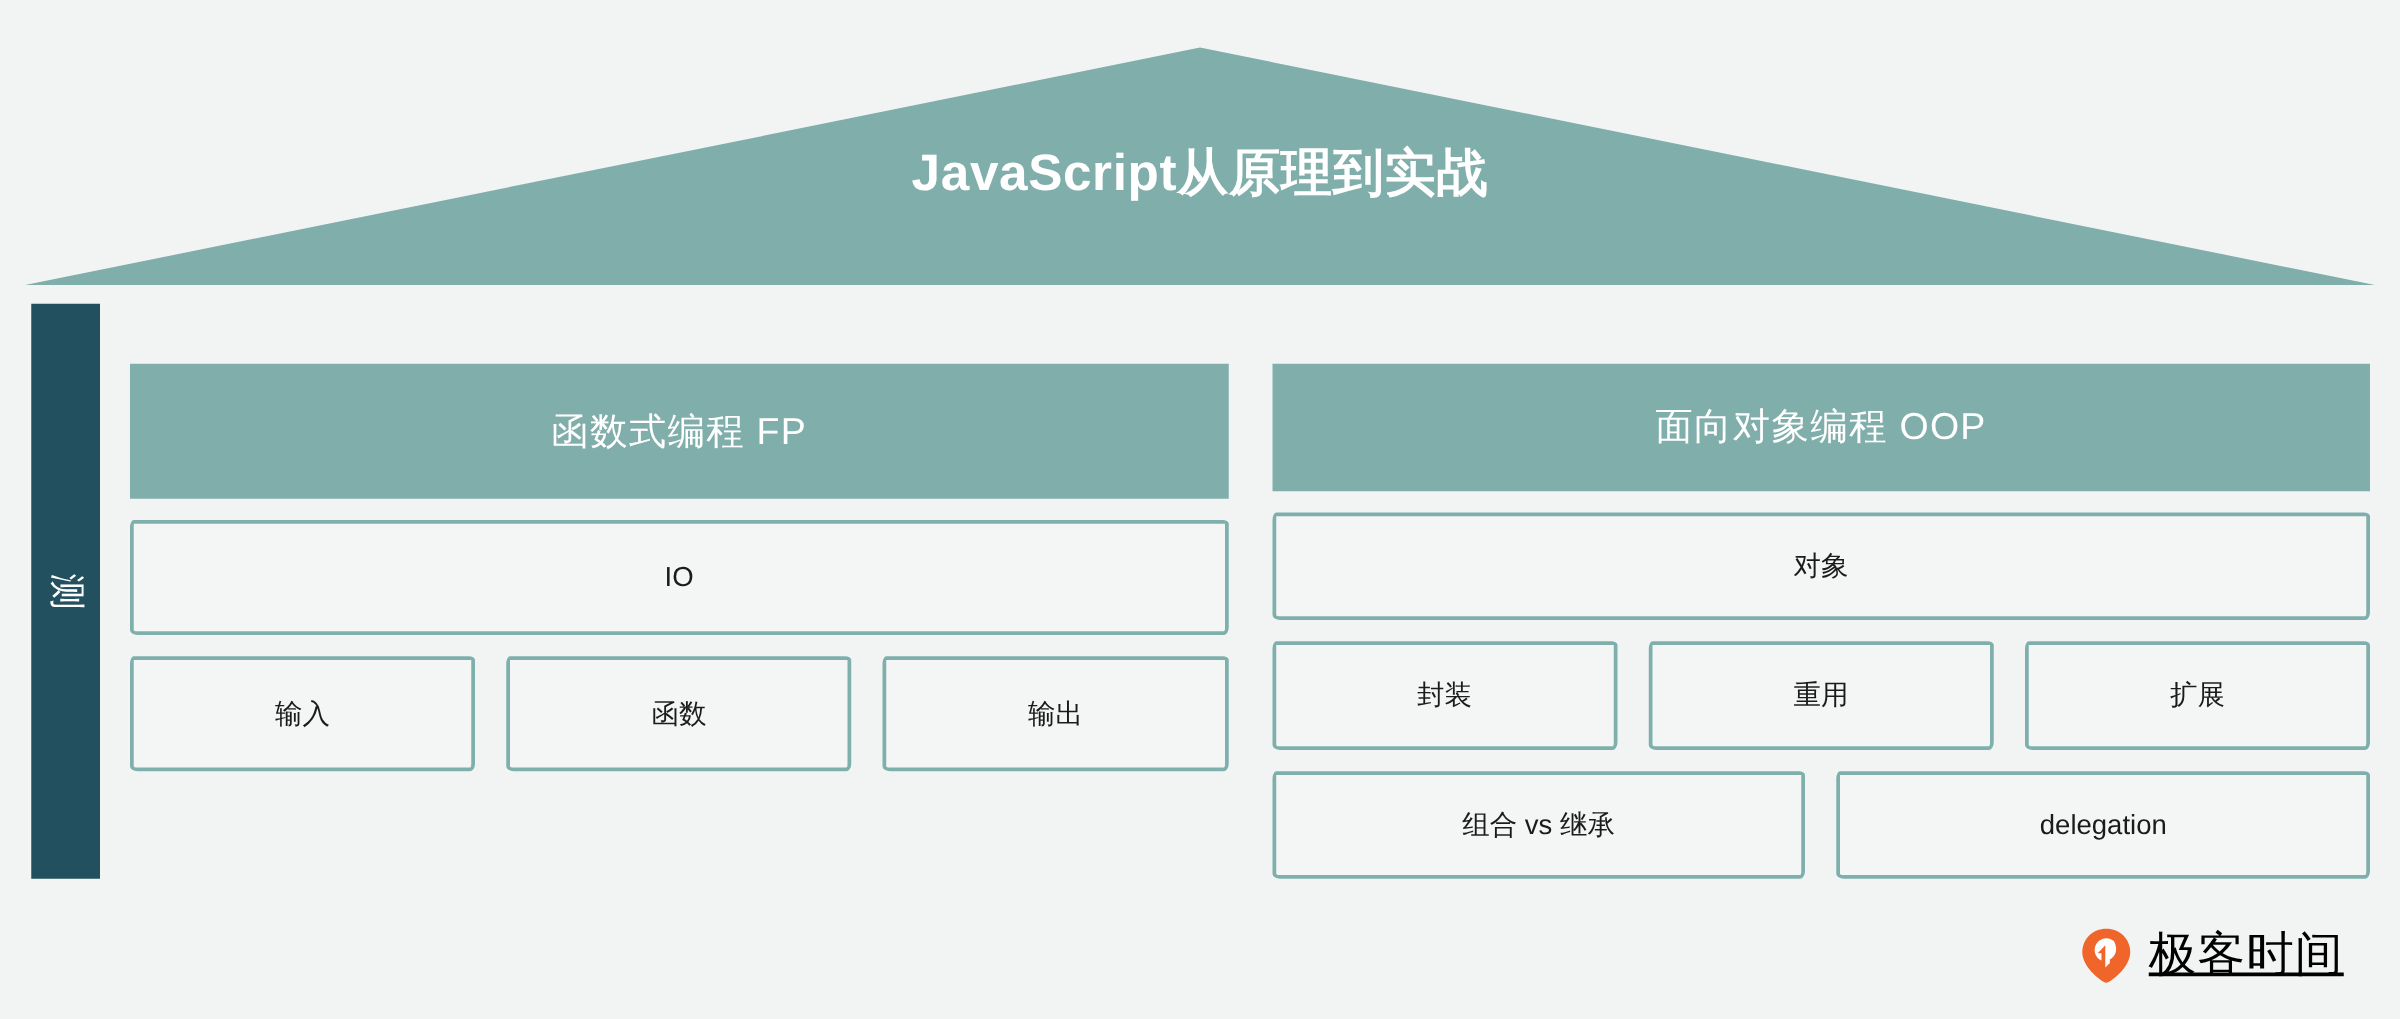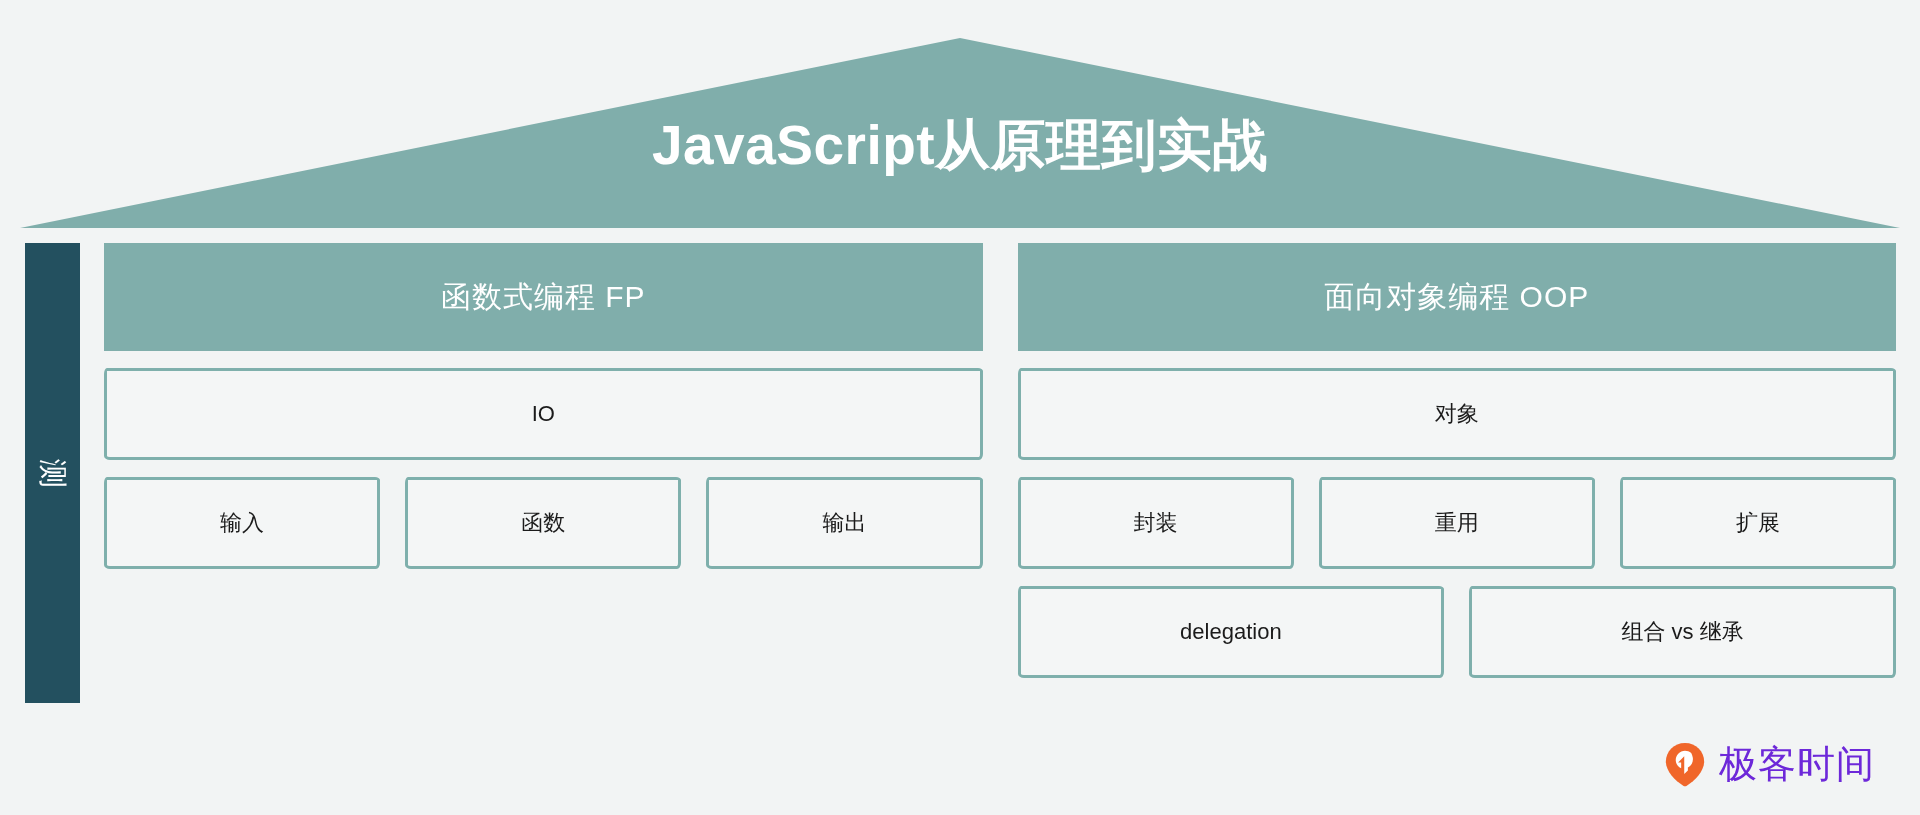--- a/index.html
+++ b/index.html
@@ -25,21 +25,21 @@
     height: 232px;
   }
   .roof-svg { display: block; }
   .roof-title {
     position: absolute;
     left: 0;
     top: 118px;
     width: 1920px;
     text-align: center;
     color: #ffffff;
-    font-size: 55px;
+    font-size: 41px;
     font-weight: bold;
     letter-spacing: 0.5px;
     line-height: 1;
     white-space: nowrap;
   }
 
   
   .house {
     position: absolute;
     left: 0;
@@ -72,20 +72,21 @@
     display: flex;
     gap: 35px;
     padding: 0 24px 0 24px;
   }
 
   .column {
     flex: 1 1 0;
     display: flex;
     flex-direction: column;
     gap: 17px;
+    margin-top: 48px;
   }
 
   .col-header {
     height: 108px;
     background: #80aeab;
     color: #ffffff;
     display: flex;
     align-items: center;
     justify-content: center;
     font-size: 30px;
@@ -139,24 +140,25 @@
     align-items: center;
     gap: 11px;
   }
   .logo-mark {
     width: 46px;
     height: 46px;
     flex: 0 0 auto;
   }
   .logo-text {
     font-size: 38px;
-    color: #6d28d9;
+    color: #000000;
     letter-spacing: 1px;
     line-height: 1;
     white-space: nowrap;
+    text-decoration: underline;
   }
 </style>
 </head>
 <body>
 
 <div class="roof-wrap">
   <svg class="roof-svg" width="1920" height="232" viewBox="0 0 1920 232" aria-hidden="true">
     <polygon points="960,38 1900,228 20,228" fill="#80aeab"></polygon>
   </svg>
   <div class="roof-title">JavaScript从原理到实战</div>
@@ -188,22 +190,22 @@
 
       <div class="sketch-box row-wide">对象</div>
 
       <div class="row-cells">
         <div class="sketch-box">封装</div>
         <div class="sketch-box">重用</div>
         <div class="sketch-box">扩展</div>
       </div>
 
       <div class="row-cells">
+        <div class="sketch-box">组合 vs 继承</div>
         <div class="sketch-box">delegation</div>
-        <div class="sketch-box">组合 vs 继承</div>
       </div>
     </div>
 
   </div>
 </div>
 
 <div class="logo">
   <svg class="logo-mark" viewBox="0 0 48 48" aria-hidden="true">
     <path d="M24 2 C12.5 2 4 10.6 4 21.6 C4 31.2 13.6 41.4 22.1 46.6 C23.3 47.3 24.7 47.3 25.9 46.6 C34.4 41.4 44 31.2 44 21.6 C44 10.6 35.5 2 24 2 Z" fill="#f0662a"></path>
     <path d="M30.5 12.5 C27.7 10.1 23.6 9.4 20.2 10.9 C16.3 12.6 14 16.6 14.4 20.8 C14.7 24.2 16.9 27.2 20 28.5 L20 22.5 L16.8 22.5 L23.2 15.8 L23.2 34.5 L27 30.7 L27 27.7 C30.8 25.8 32.9 21.5 32.1 17.3 C31.8 15.6 31.3 13.9 30.5 12.5 Z" fill="#ffffff"></path>

